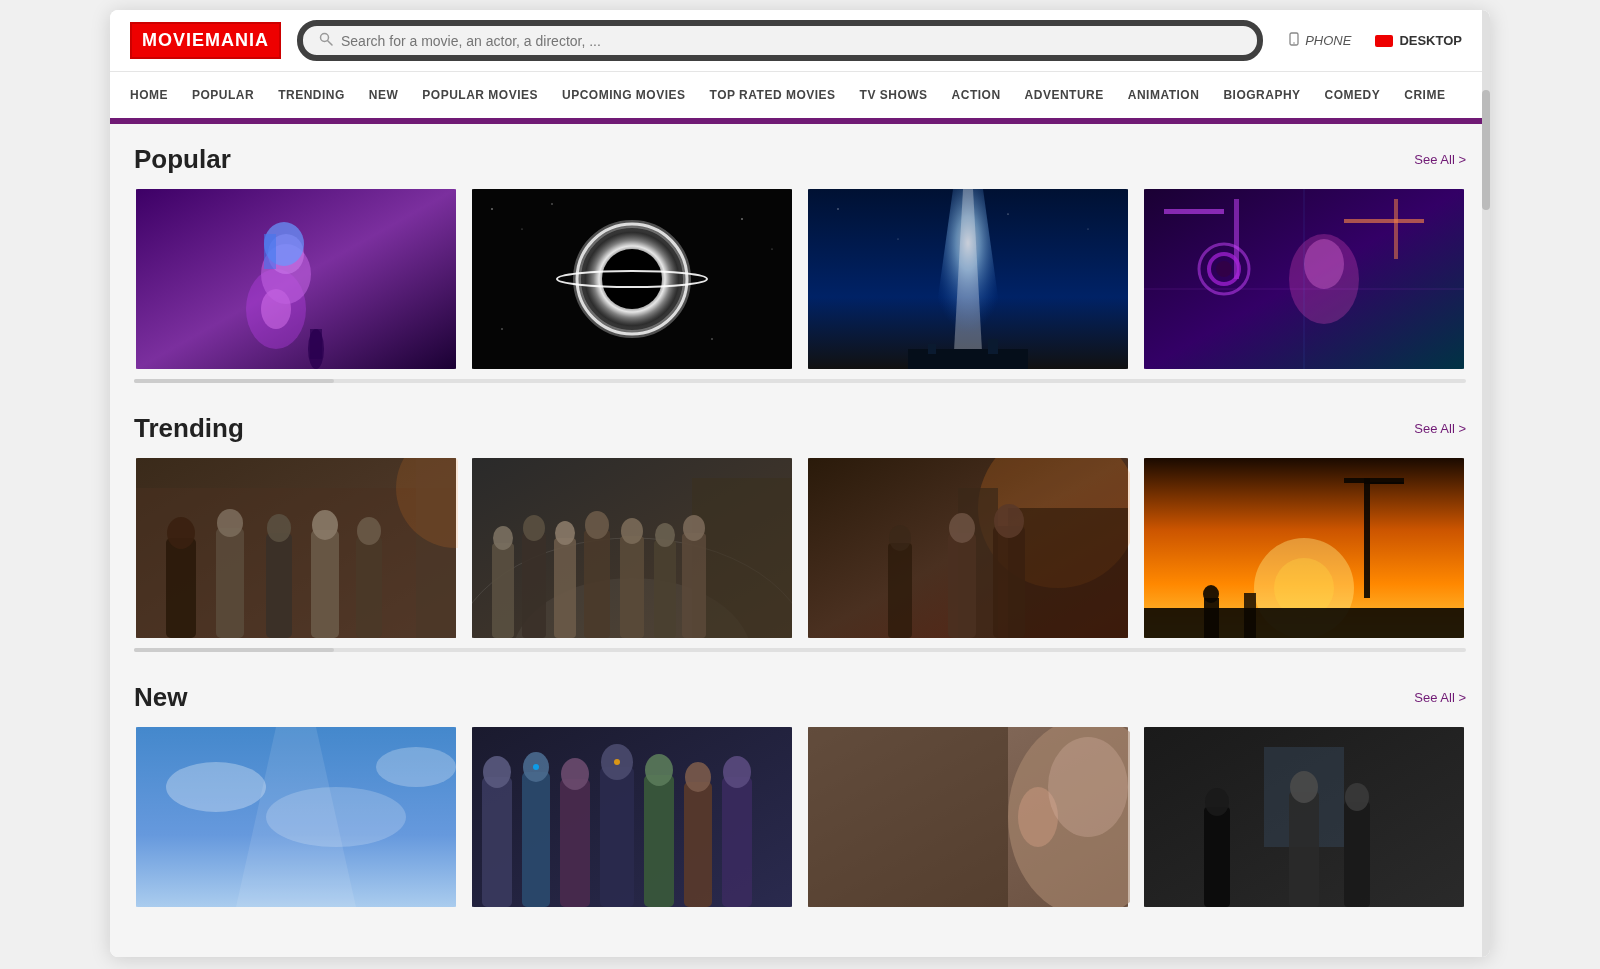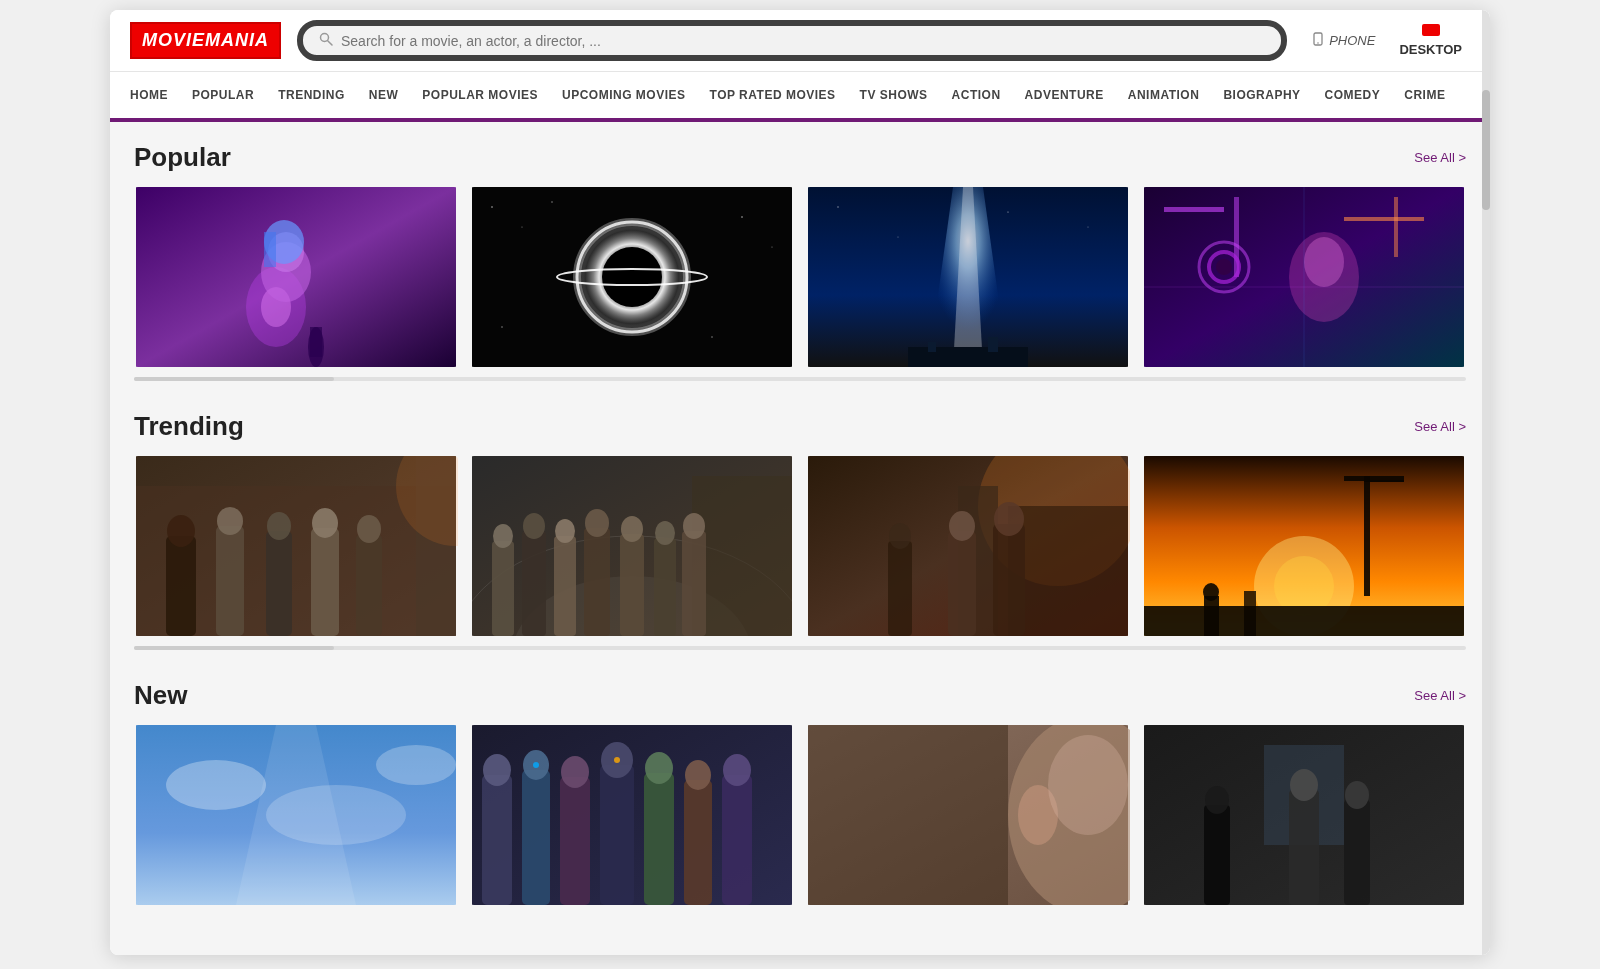--- a/index.html
+++ b/index.html
@@ -31,21 +31,20 @@
     }
     .logo {
       background: #e00;
       color: #fff;
       font-weight: 900;
       font-size: 18px;
       padding: 6px 10px;
       letter-spacing: 1px;
       white-space: nowrap;
       border: 2px solid #c00;
-      font-style: italic;
     }
     .search-bar {
       flex: 1;
       display: flex;
       align-items: center;
       background: #f2f2f2;
       border-radius: 20px;
       padding: 6px 16px;
       gap: 8px;
       border: 6px solid #404040;
@@ -81,35 +80,34 @@
       display: flex;
       align-items: center;
       gap: 6px;
       font-size: 13px;
       font-weight: bold;
       color: #333;
       cursor: pointer;
       padding: 4px 8px;
       background: #fff;
       border-radius: 4px;
-      flex-direction: column;
     }
     .desktop-icon {
       width: 18px;
       height: 12px;
       background: #e00;
       border-radius: 2px;
     }
     
     .nav {
       display: flex;
       align-items: center;
       padding: 0 20px;
       gap: 24px;
-      border-bottom: 4px solid #701a75;
+      border-bottom: 6px solid #701a75;
       background: #fff;
       overflow-x: auto;
     }
     .nav-item {
       font-size: 12px;
       font-weight: 600;
       color: #444;
       padding: 16px 0;
       cursor: pointer;
       white-space: nowrap;

